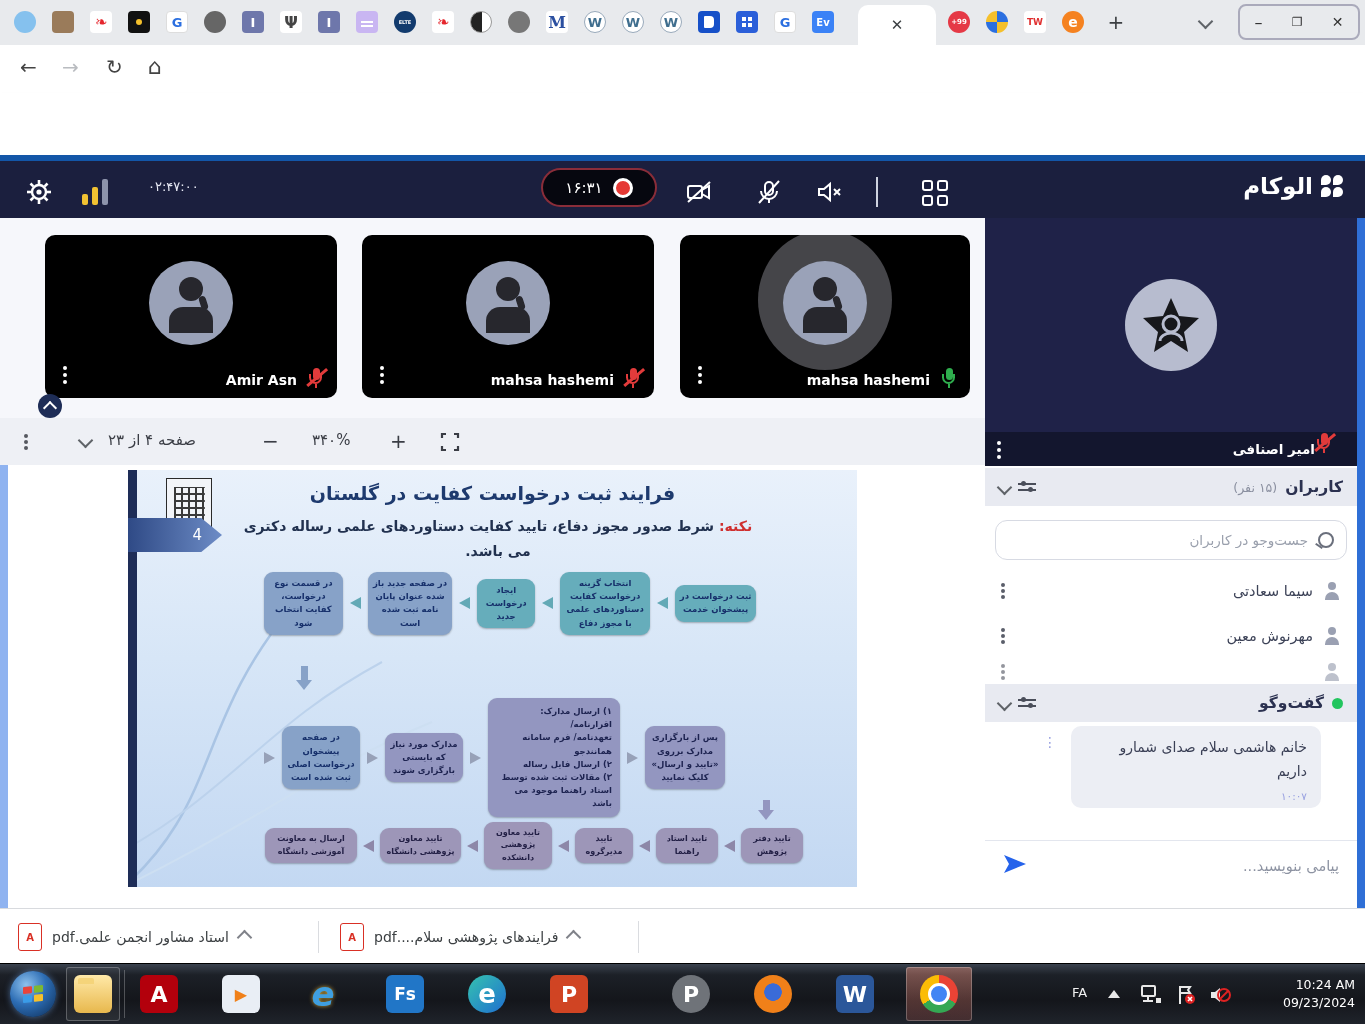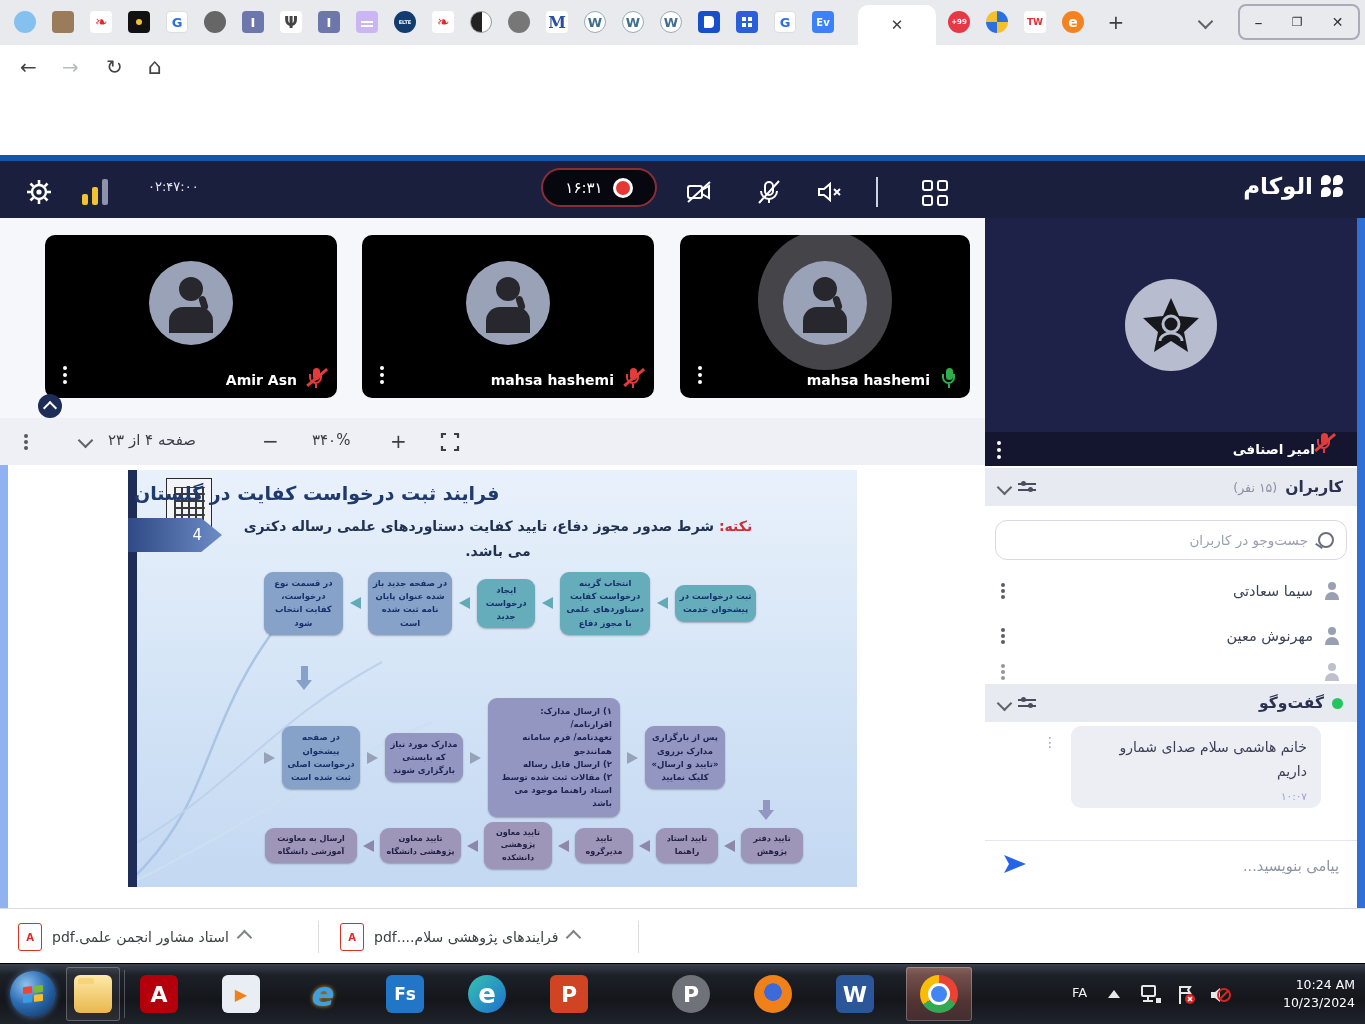--- a/index.html
+++ b/index.html
@@ -95,21 +95,21 @@
          background:linear-gradient(180deg,#e9f1fb 0%,#d7e6f7 45%,#c3d8f2 100%);}
   #slidebar{position:absolute;left:0;top:0;width:9px;height:100%;background:#1e2d57;}
   #unilogo{position:absolute;left:38px;top:8px;width:44px;height:52px;background:#f2f4f8;border:1.5px solid #2a2a2a;
       background-image:repeating-linear-gradient(0deg,#3a3a3a 0 2px,transparent 2px 7px),
                        repeating-linear-gradient(90deg,#3a3a3a 0 2px,transparent 2px 7px);
       background-size:70% 70%;background-position:center;background-repeat:no-repeat;}
   #pagebadge{position:absolute;left:0;top:48px;width:94px;height:34px;
       background:linear-gradient(90deg,#2f4a86,#6d8cc6);
       clip-path:polygon(0 0,78% 0,100% 50%,78% 100%,0 100%);
       color:#fff;font-size:15px;display:flex;align-items:center;justify-content:flex-end;padding-right:20px;box-sizing:border-box;}
-  #slidetitle{position:absolute;left:6px;top:12px;width:100%;text-align:left;
+  #slidetitle{position:absolute;left:0;top:12px;width:100%;text-align:center;
       font-size:19px;font-weight:700;color:#1e3a6e;direction:rtl;}
   #slidenote{position:absolute;left:60px;top:44px;width:620px;text-align:center;font-size:14px;font-weight:700;
       color:#21314f;direction:rtl;line-height:1.75;}
   #slidenote .red{color:#cf2e2e;}
   .frow{position:absolute;display:flex;align-items:center;gap:7px;}
   .fbox{border-radius:9px;padding:5px 4px;font-size:8.5px;font-weight:700;color:#17306b;text-align:center;
         line-height:1.55;direction:rtl;box-shadow:0 1px 2px rgba(0,0,0,.28);box-sizing:border-box;}
   .teal{background:#66adbb;}
   .steel{background:#87a2c8;}
   .purple{background:#9396c0;color:#1d2350;}
@@ -676,15 +676,15 @@
         <path d="M12 13l4 4M16 13l-4 4" stroke="#fff" stroke-width="1.6"></path>
       </svg></span>
   <span class="trayico" style="left:1208px">
     <svg width="24" height="22" viewBox="0 0 24 22">
         <path d="M3 8v6h4l5 4V4L7 8H3z" fill="#e8e8e8"></path>
         <circle cx="16" cy="11" r="6" stroke="#d22" stroke-width="2" fill="none"></circle>
         <line x1="12" y1="15" x2="20" y2="7" stroke="#d22" stroke-width="2"></line>
       </svg></span>
   <div id="clock">
     <div>10:24 AM</div>
-    <div>10/23/2024</div>
+    <div>09/23/2024</div>
   </div>
 </div>
 
 </body></html>

